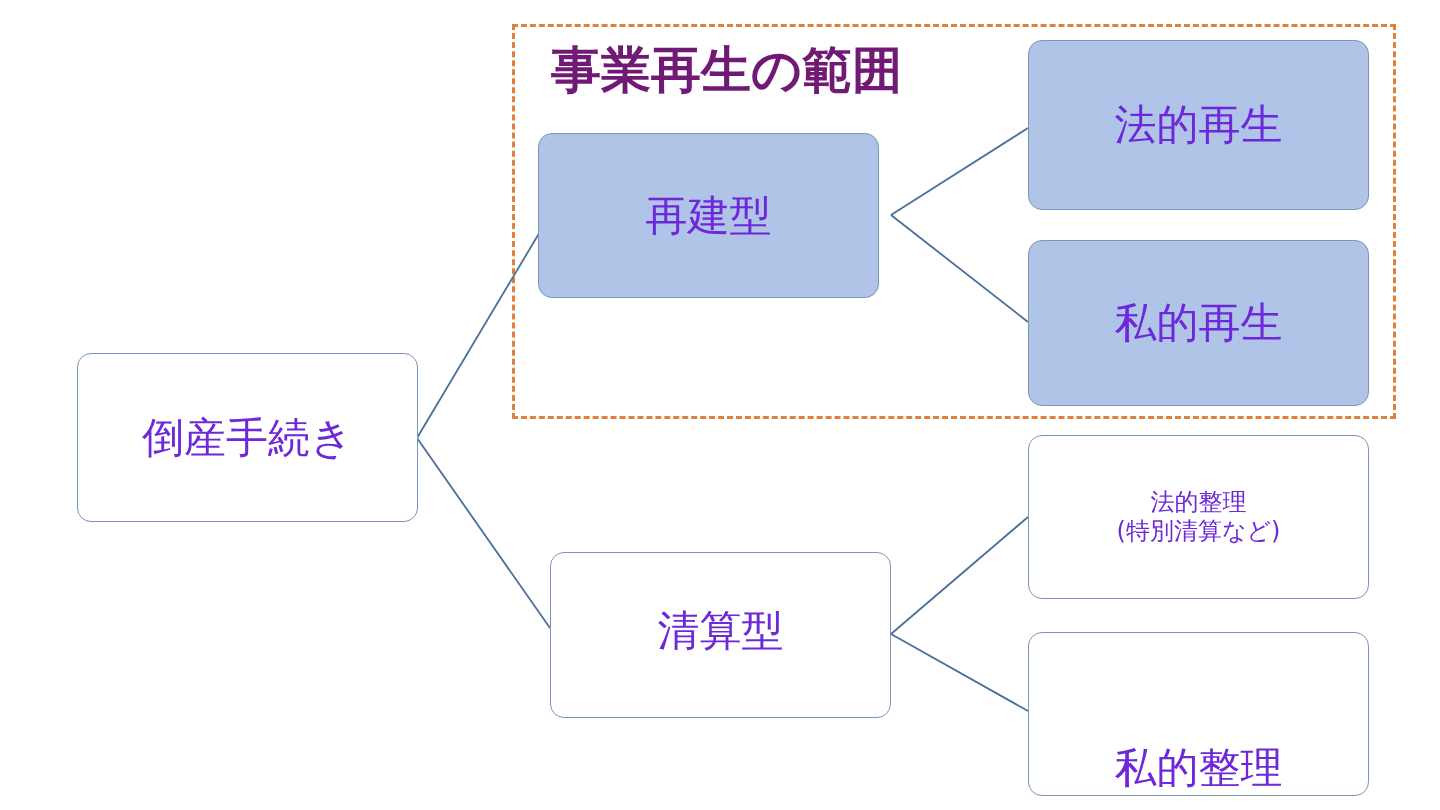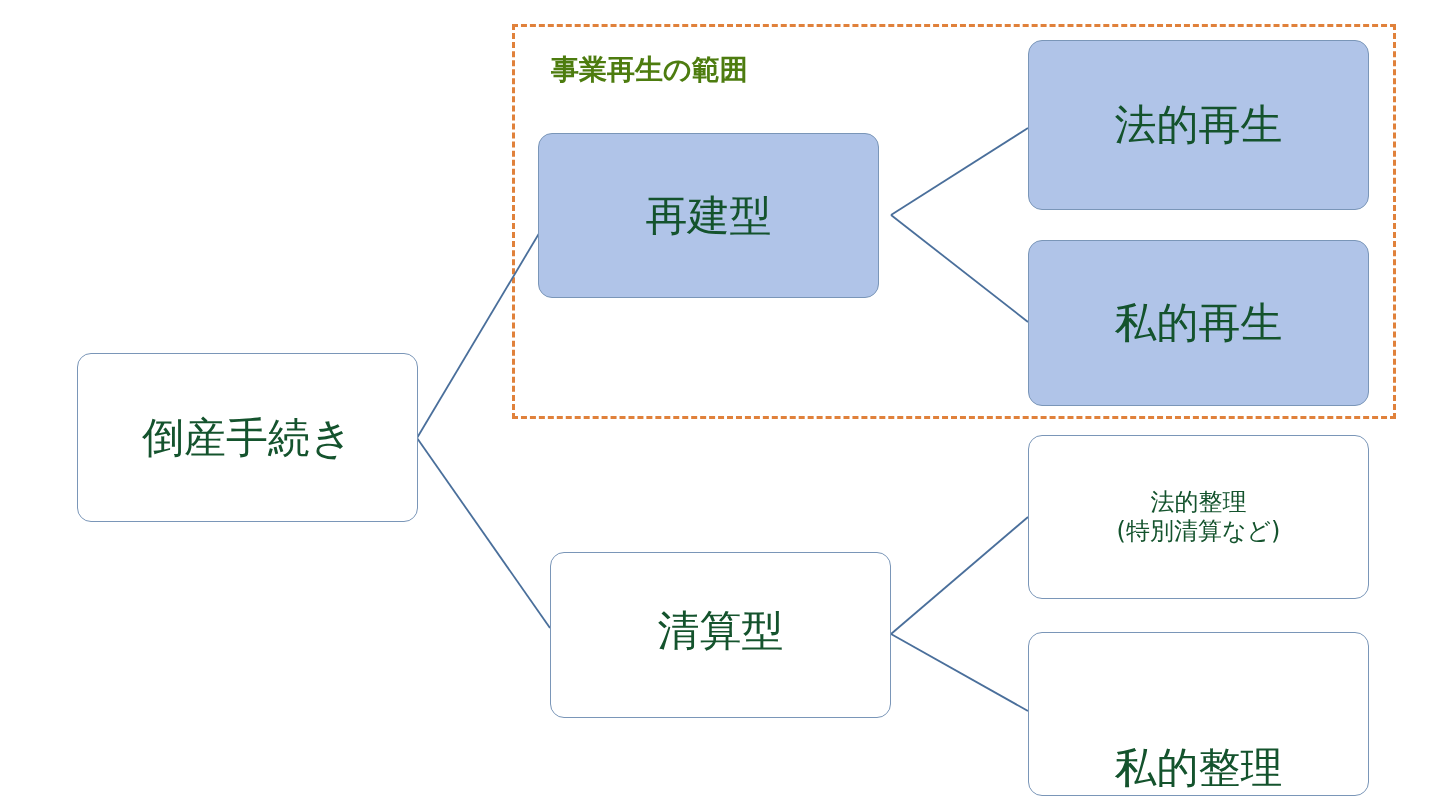--- a/index.html
+++ b/index.html
@@ -29,38 +29,38 @@
     top: 24px;
     width: 884px;
     height: 395px;
     border: 3px dashed #E0813B;
     box-sizing: border-box;
     background: transparent;
   }
   .scope-title {
     position: absolute;
     left: 551px;
-    top: 54px;
-    font-size: 28px;
+    top: 42px;
+    font-size: 50px;
     font-weight: bold;
-    color: #4d7c0f;
+    color: #701a75;
     letter-spacing: 0px;
     white-space: nowrap;
     line-height: 1.15;
   }
   .node {
     position: absolute;
     box-sizing: border-box;
     display: flex;
     align-items: center;
     justify-content: center;
     text-align: center;
     border-radius: 14px;
     border: 1.6px solid #7A96B8;
-    color: #14532d;
+    color: #6d28d9;
     line-height: 1.22;
     padding: 2px 6px;
   }
   .node.white {
     background: #ffffff;
   }
   .node.blue {
     background: #B0C4E8;
     border-color: #7A96B8;
   }

